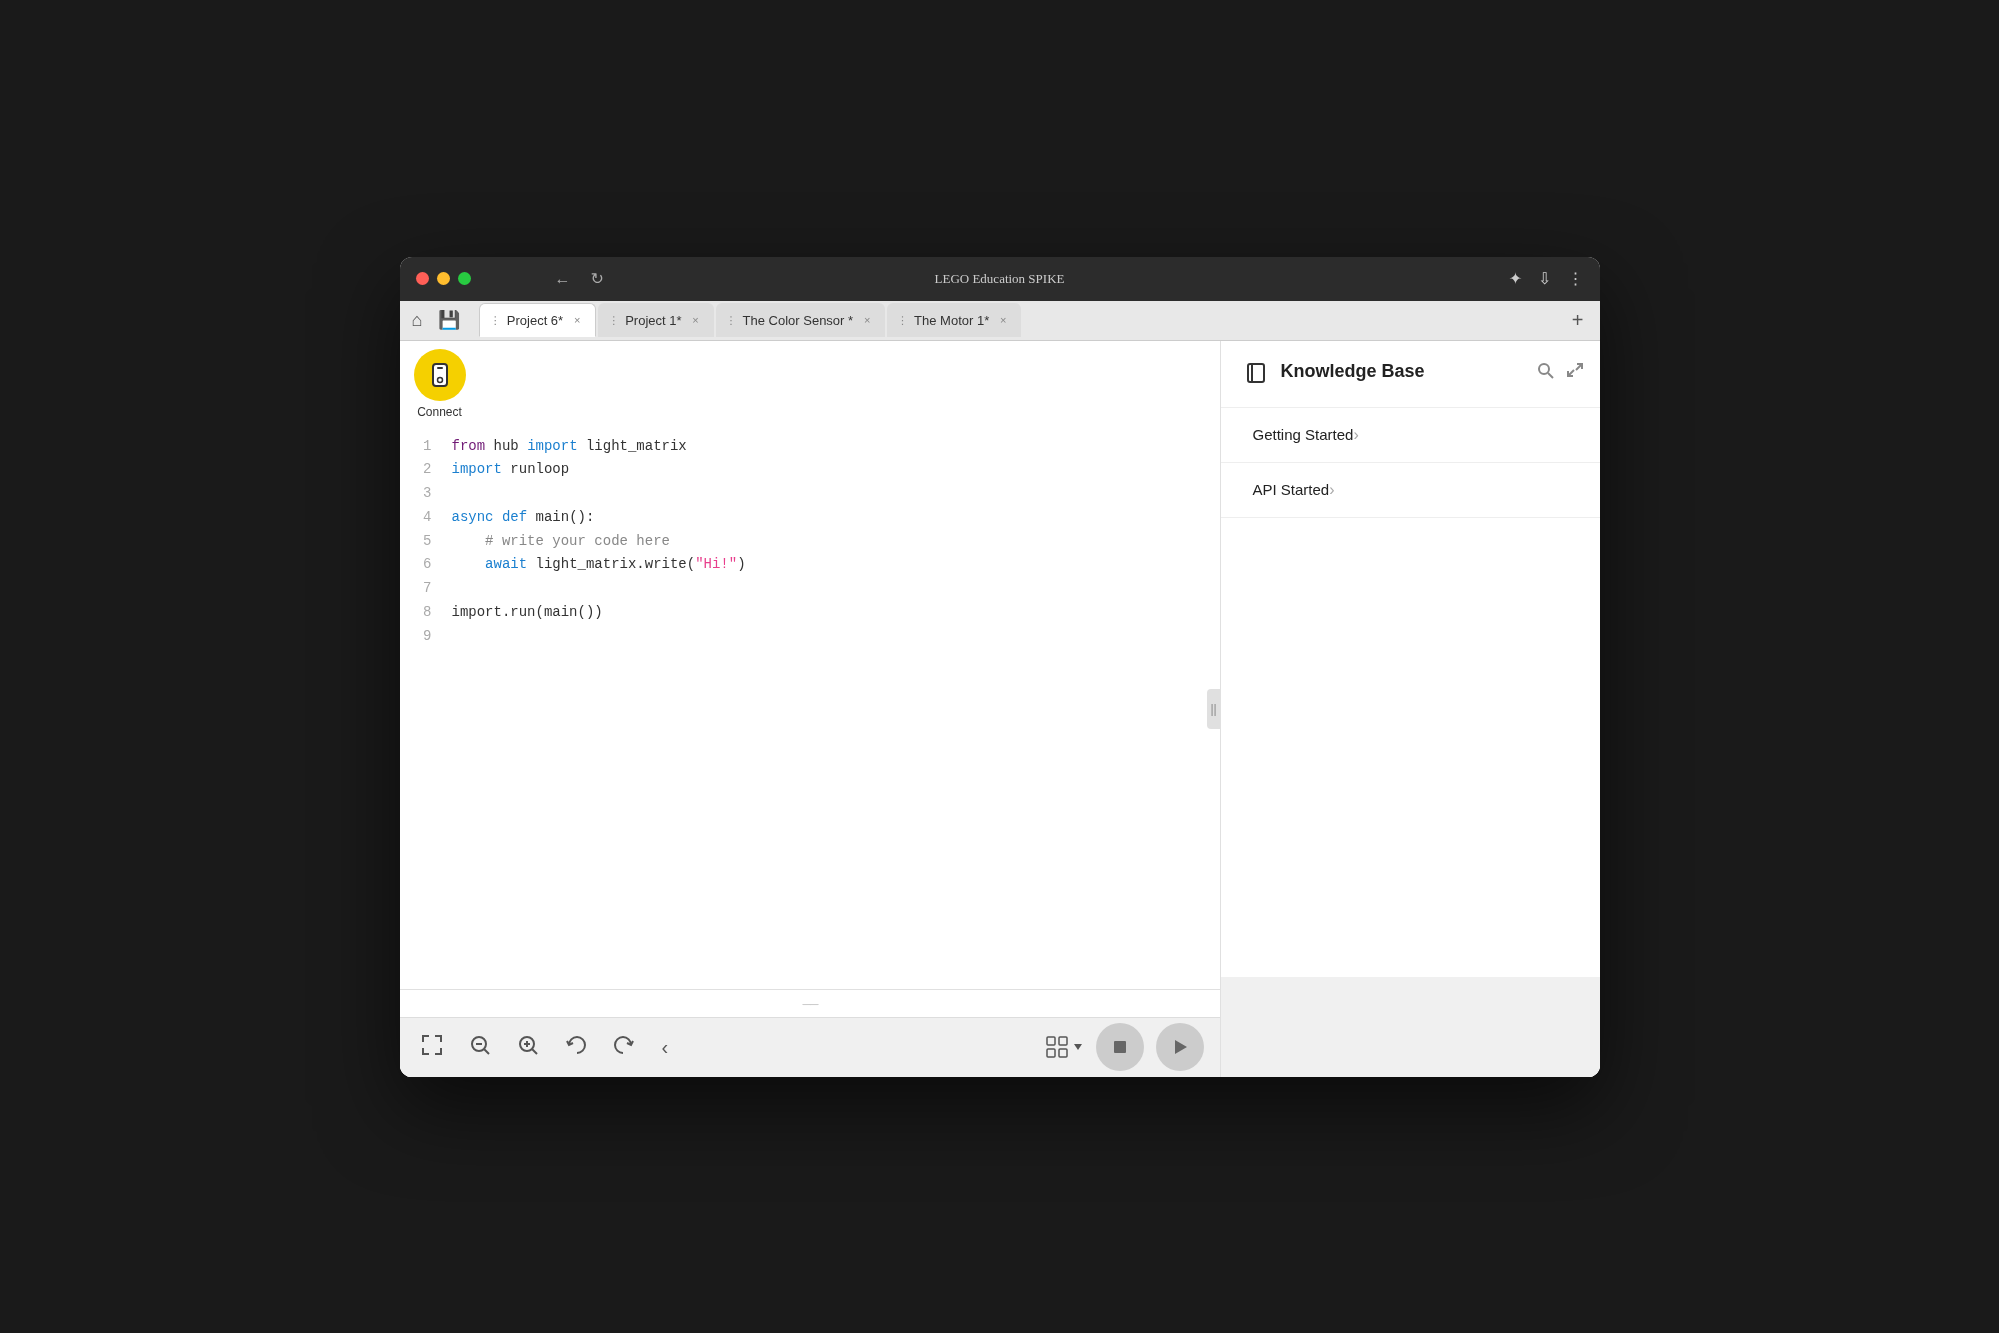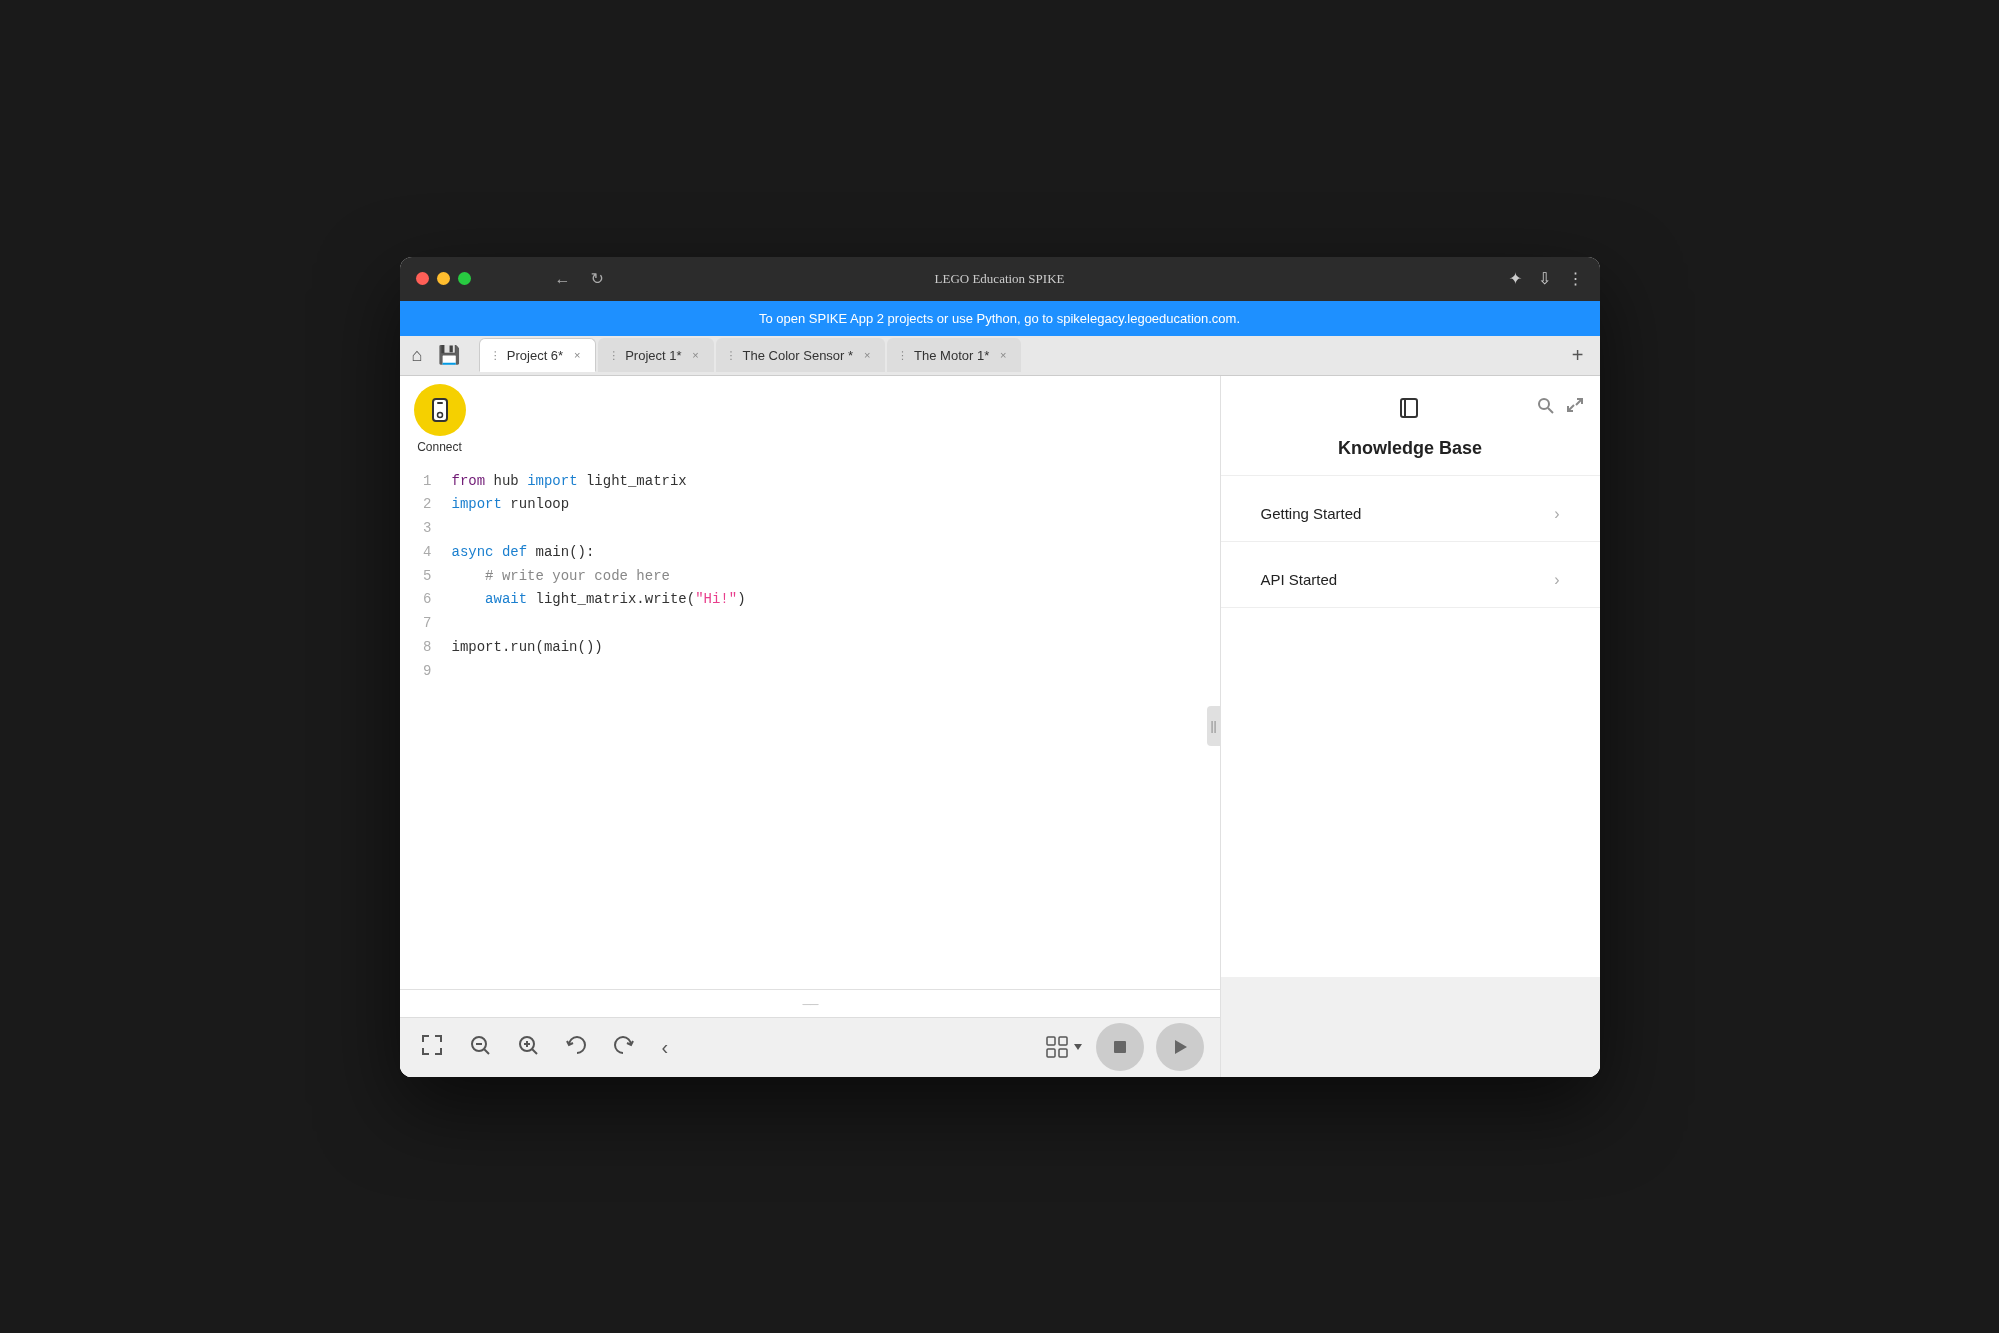--- a/index.html
+++ b/index.html
@@ -312,24 +312,23 @@
       background: white;
       border-left: 1px solid #e0e0e0;
       display: flex;
       flex-direction: column;
       flex-shrink: 0;
       position: relative;
     }
     .kb-header {
       padding: 20px 24px 16px;
       display: flex;
-      align-items: center;
+      align-items: flex-start;
       gap: 12px;
       border-bottom: 1px solid #eee;
-      flex-direction: column;
     }
     .kb-book-icon {
       font-size: 22px;
       color: #333;
     }
     .kb-title {
       font-size: 18px;
       font-weight: 600;
       color: #222;
     }
@@ -347,25 +346,24 @@
       color: #888;
       font-size: 16px;
     }
     .kb-items {
       flex: 1;
       overflow-y: auto;
     }
     .kb-item {
       display: flex;
       align-items: center;
-      justify-content: space-between;
-      padding: 18px 40px;
+      justify-content: flex-start;
+      padding: 18px 32px;
       border-bottom: 1px solid #eee;
       cursor: pointer;
-      margin-top: 11px;
     }
     .kb-item-label {
       font-size: 15px;
       color: #222;
     }
     .kb-item-arrow {
       color: #aaa;
       font-size: 16px;
     }
     
@@ -407,23 +405,20 @@
       <button class="nav-btn">↻</button>
     </div>
     <div class="title-center">LEGO Education SPIKE</div>
     <div class="title-bar-right">
       <span class="title-bar-icon">✦</span>
       <span class="title-bar-icon">⇩</span>
       <span class="title-bar-icon">⋮</span>
     </div>
   </div>
 
-  <div class="banner">
-    <span>To open SPIKE App 2 projects or use Python, go to spikelegacy.legoeducation.com.</span>
-  </div>
 
   <div class="tab-bar">
     <div class="tab-bar-left">
       <button class="home-btn">⌂</button>
       <button class="save-btn">💾</button>
     </div>
 
     <div class="tab active">
       <span class="tab-menu">⋮</span>
       <span>Project 6*</span>

